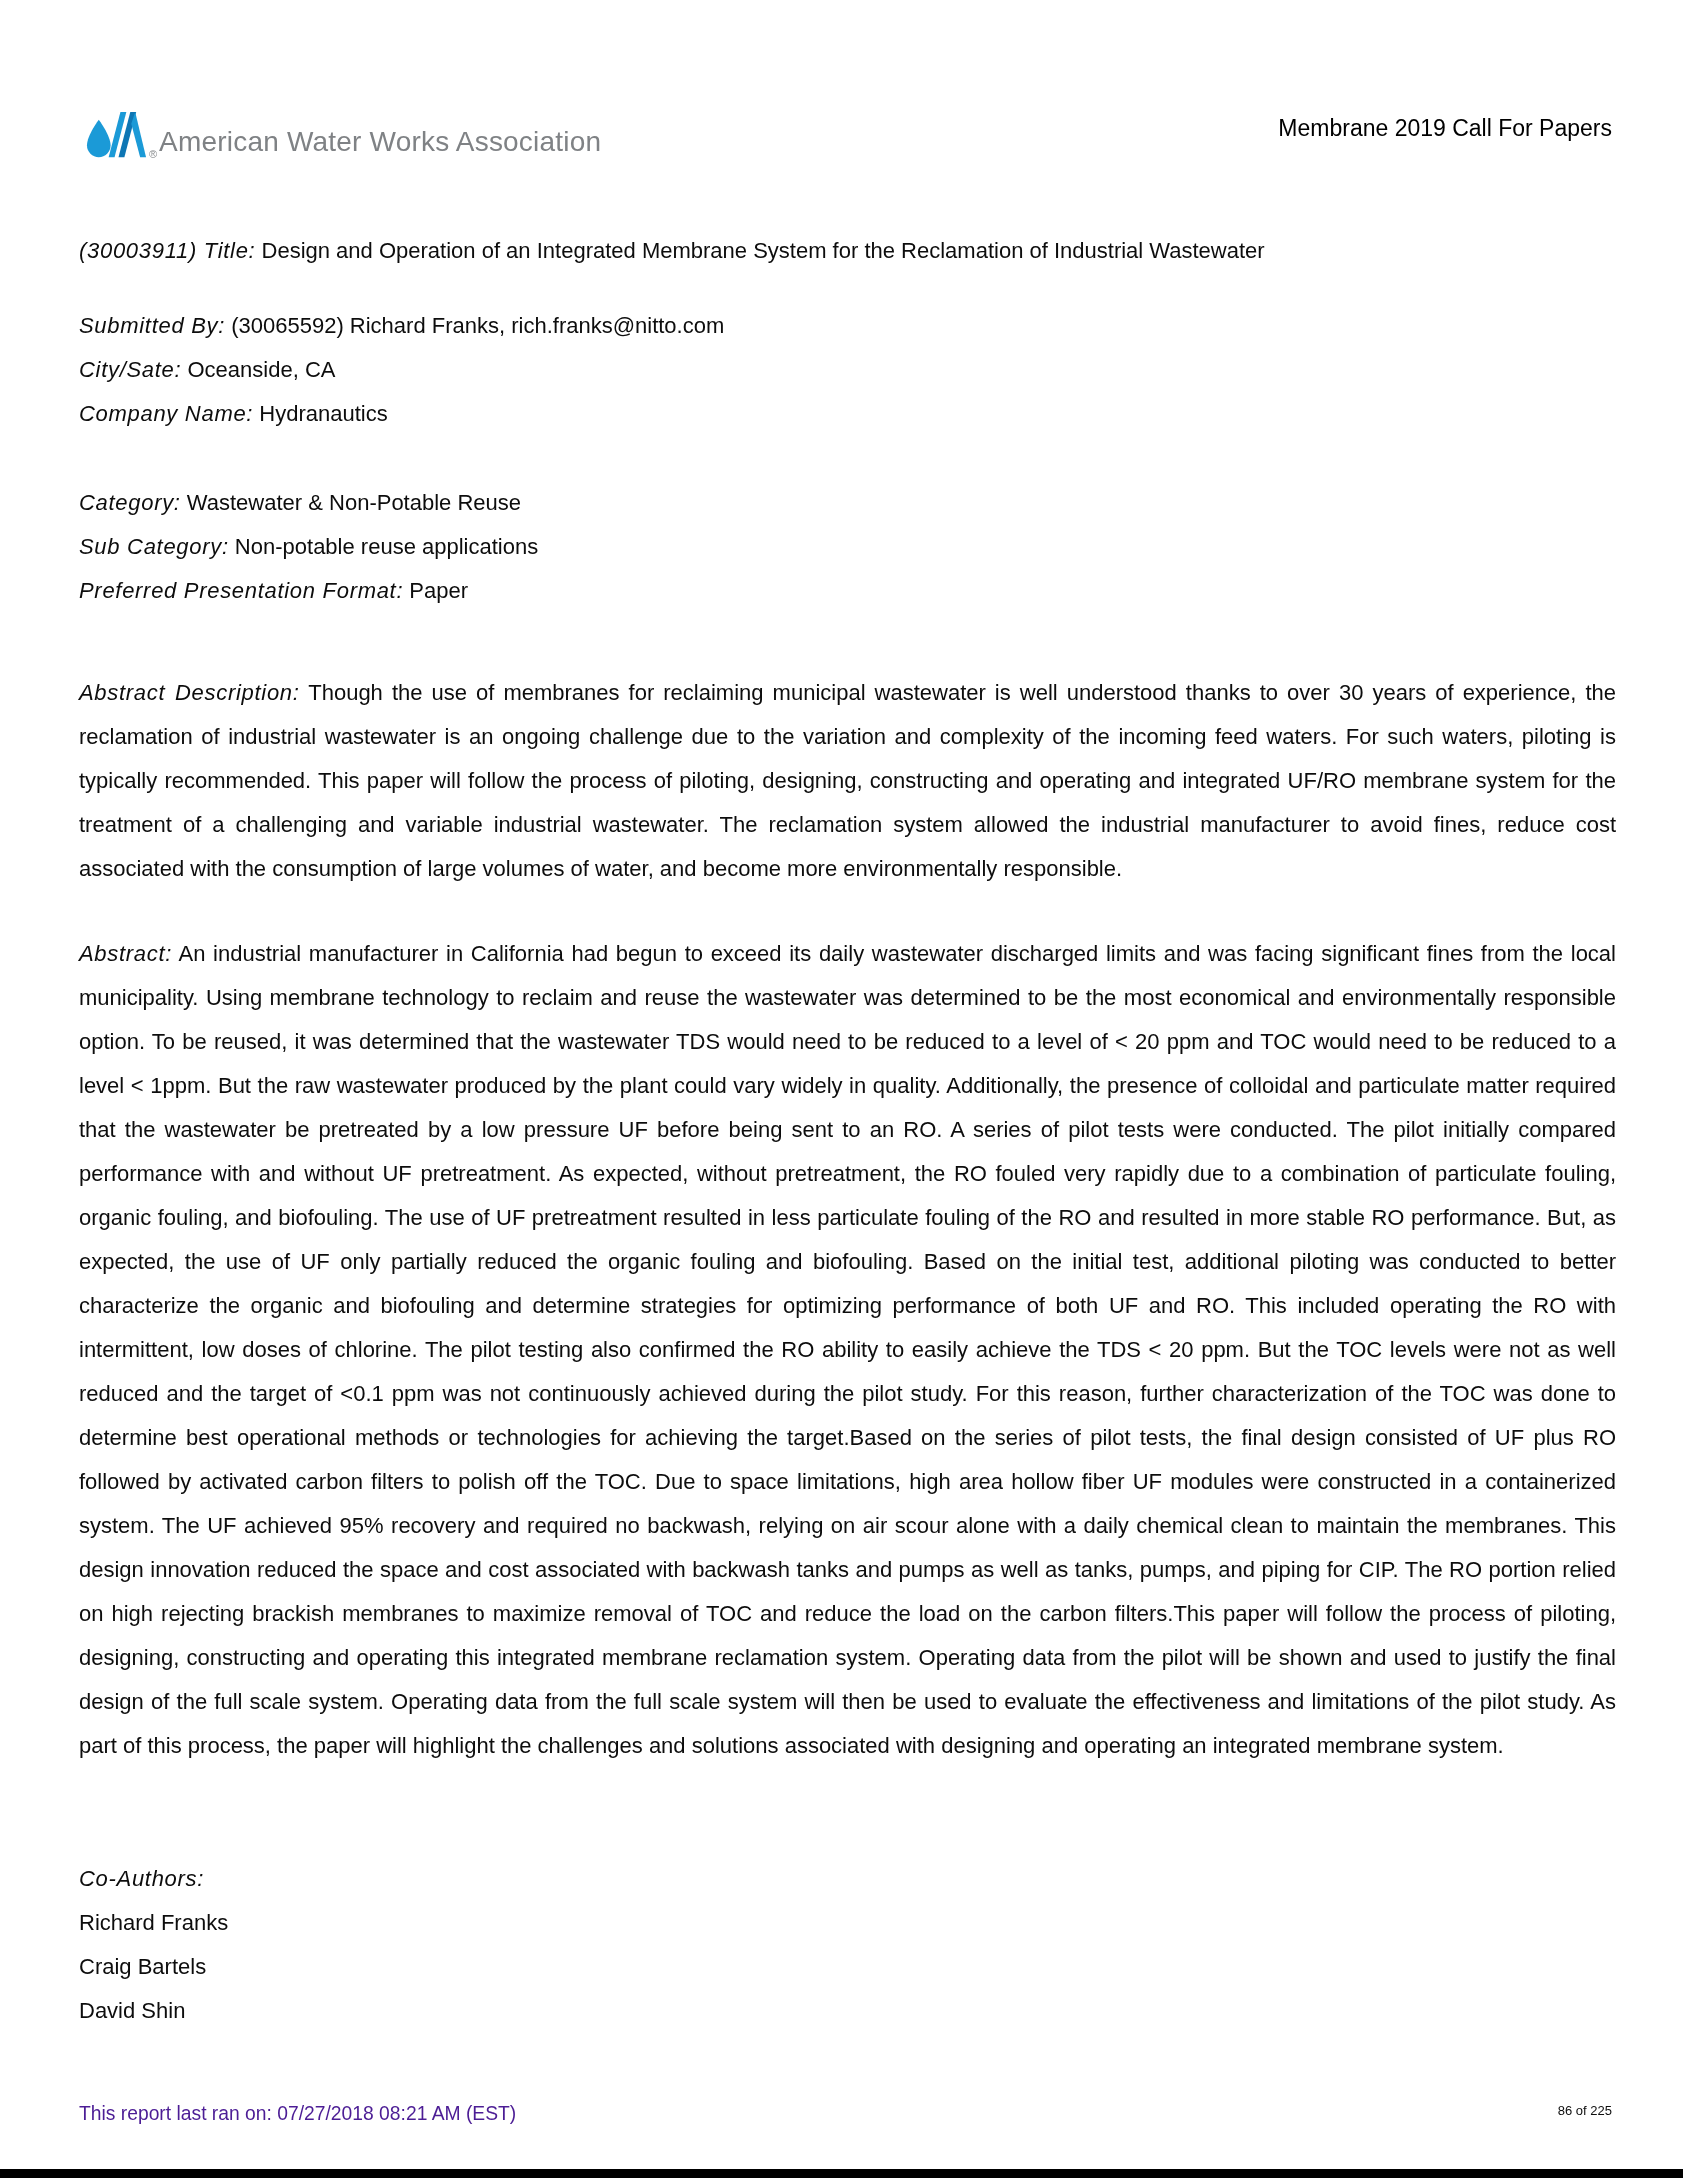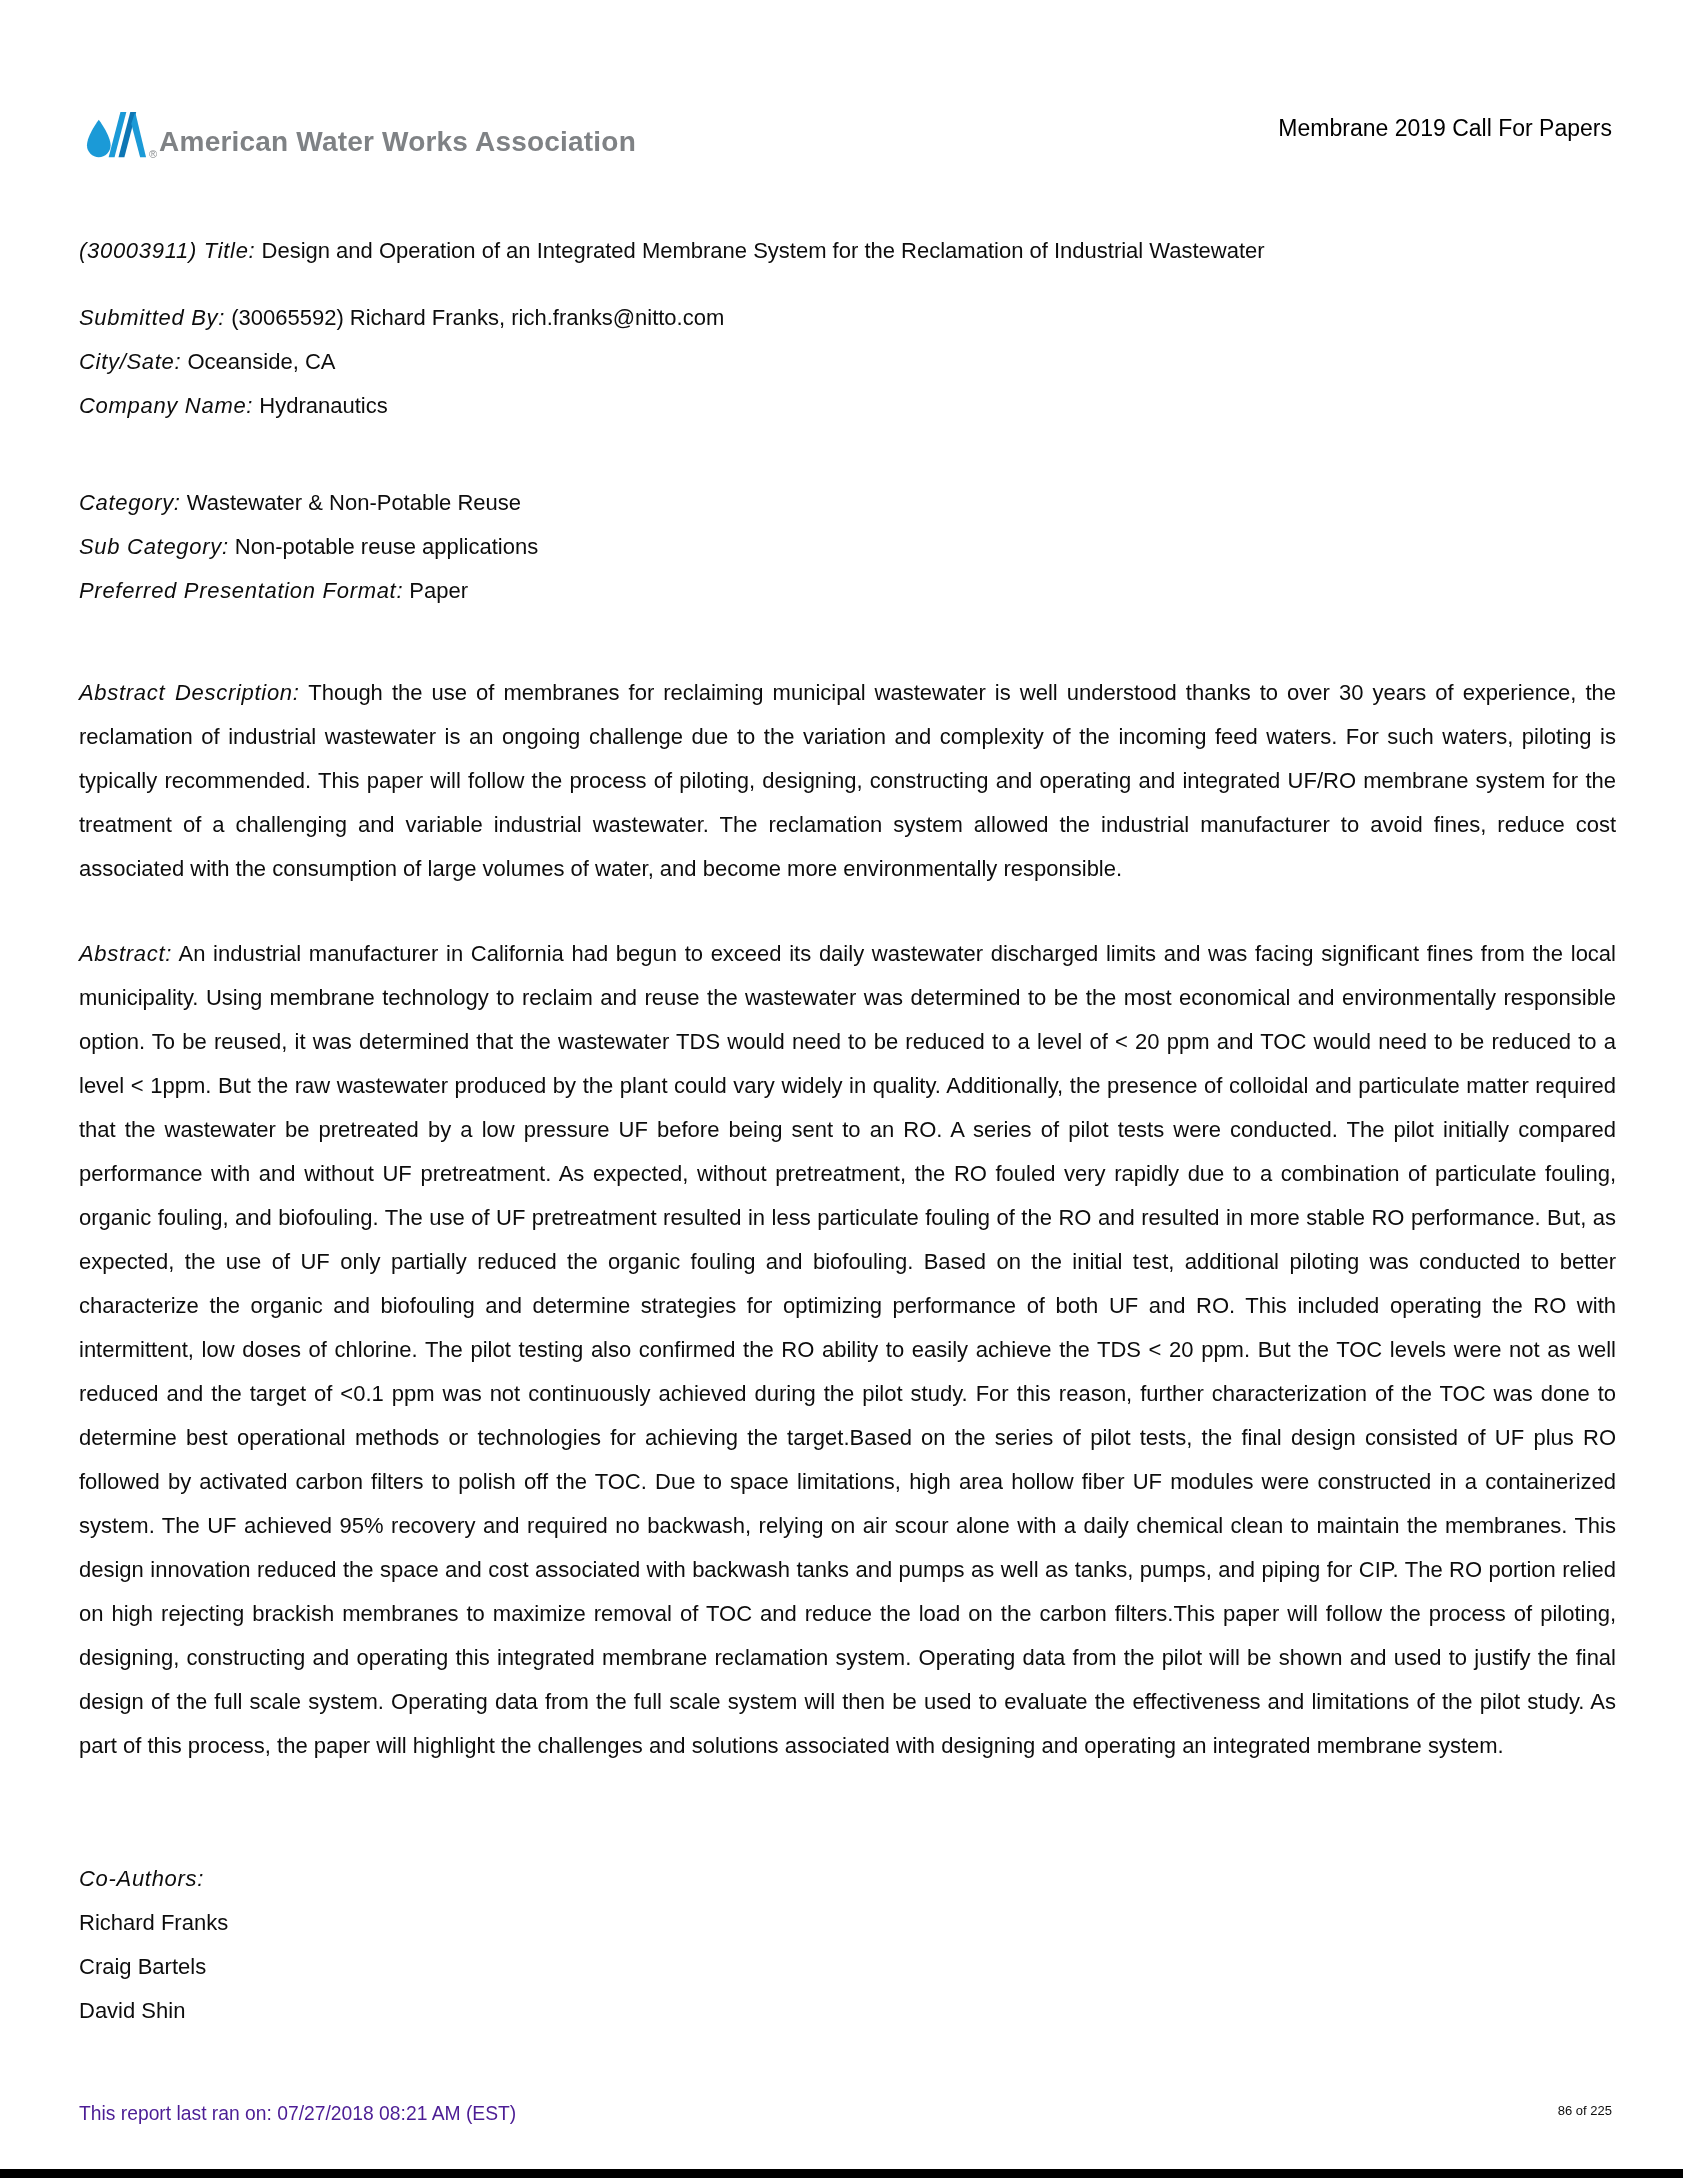--- a/index.html
+++ b/index.html
@@ -27,21 +27,21 @@
   }
   .logo svg { display: block; }
   .logo .reg {
     font-size: 11px;
     color: #8a8d90;
     margin: 0 2px 2px 1px;
     align-self: flex-end;
   }
   .logo .logo-text {
     font-size: 28px;
-    font-weight: bold;
+    font-weight: normal;
     color: #7f8285;
     letter-spacing: 0.2px;
     line-height: 1;
     margin-bottom: 6px;
     white-space: nowrap;
   }
   .report-title {
     top: 115px;
     right: 71px;
     font-size: 23px;
@@ -60,21 +60,21 @@
   .fieldlines { line-height: 44px; }
   .para {
     line-height: 44px;
     text-align: justify;
   }
   .title-line {
     top: 236px;
     line-height: 30px;
     white-space: nowrap;
   }
-  .block-submitter { top: 296px; }
+  .block-submitter { top: 304px; }
   .block-category  { top: 481px; }
   .block-absdesc   { top: 671px; }
   .block-abstract  { top: 932px; }
   .block-coauthors { top: 1857px; line-height: 44px; }
 
   
   .footer-left {
     left: 79px;
     top: 2103px;
     font-size: 19.3px;

